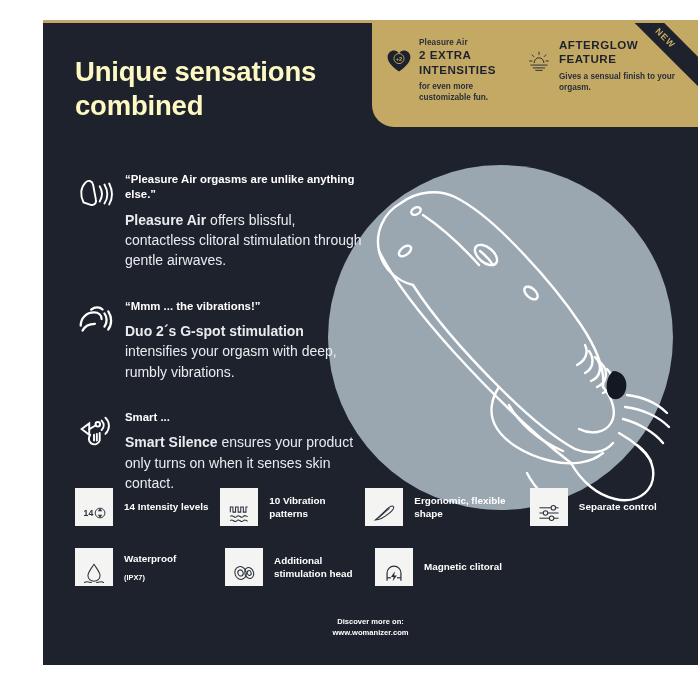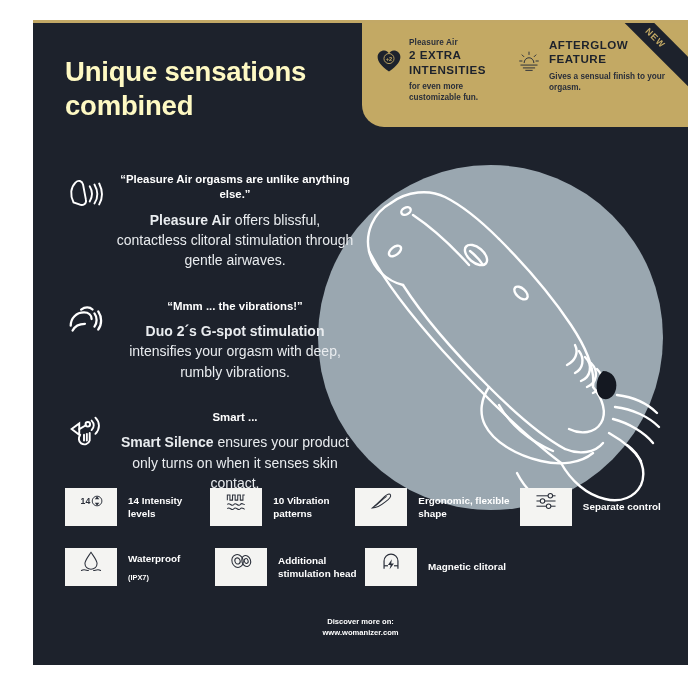--- a/index.html
+++ b/index.html
@@ -10,21 +10,21 @@
   body {
     width: 700px;
     height: 700px;
     overflow: hidden;
     font-family: "Liberation Sans", sans-serif;
     -webkit-font-smoothing: antialiased;
   }
 
   #package {
     position: absolute;
-    left: 33px;
+    left: 43px;
     top: 20px;
     width: 655px;
     height: 645px;
     background: #1d222c;
     overflow: hidden;
   }
   #gold-top-edge {
     position: absolute;
     left: 0; top: 0;
     width: 655px;
@@ -144,21 +144,20 @@
     z-index: 5;
   }
 
   
   #features {
     position: absolute;
     left: 32px;
     top: 150px;
     width: 290px;
     z-index: 5;
-    text-align: center;
   }
   .feature {
     display: flex;
     align-items: flex-start;
     gap: 12px;
     margin-bottom: 26px;
   }
   .feature-icon {
     flex: none;
     width: 38px;
@@ -194,25 +193,25 @@
   }
   .grid-cell {
     display: flex;
     align-items: center;
     gap: 11px;
     width: 150px;
   }
   .grid-cell.wide { width: 170px; }
   .cell-box {
     flex: none;
-    width: 52px;
+    width: 38px;
     height: 38px;
     background: #f4f4f2;
     display: flex;
-    align-items: flex-start;
+    align-items: flex-end;
     justify-content: center;
   }
   .cell-label {
     color: #ffffff;
     font-size: 9.9px;
     font-weight: bold;
     line-height: 1.32;
   }
   .cell-label .sub {
     display: block;

